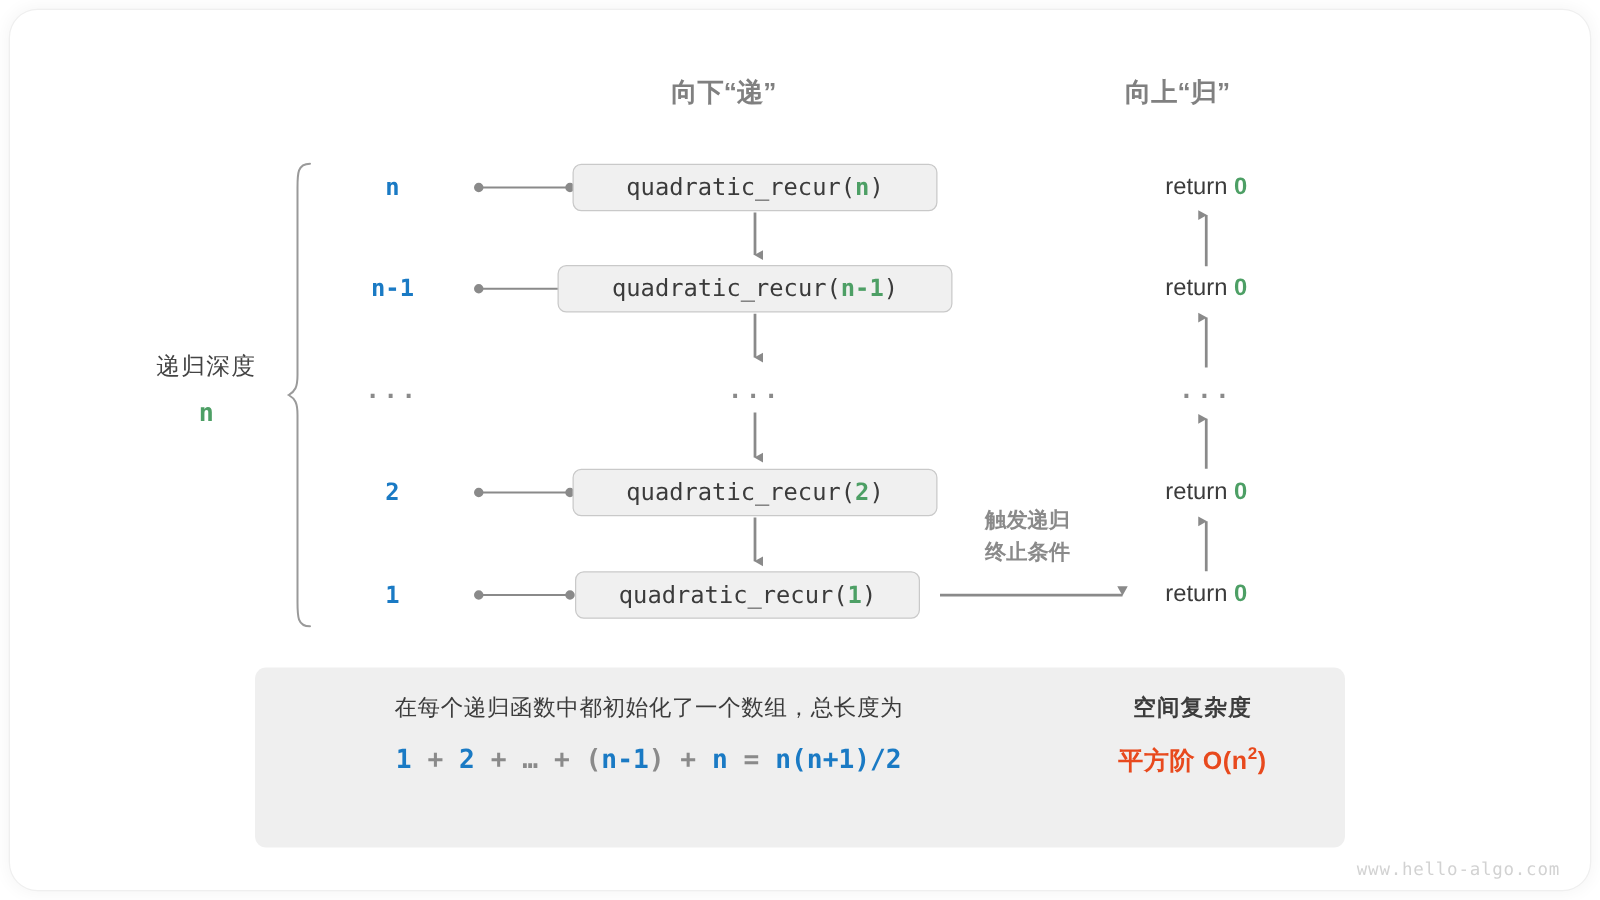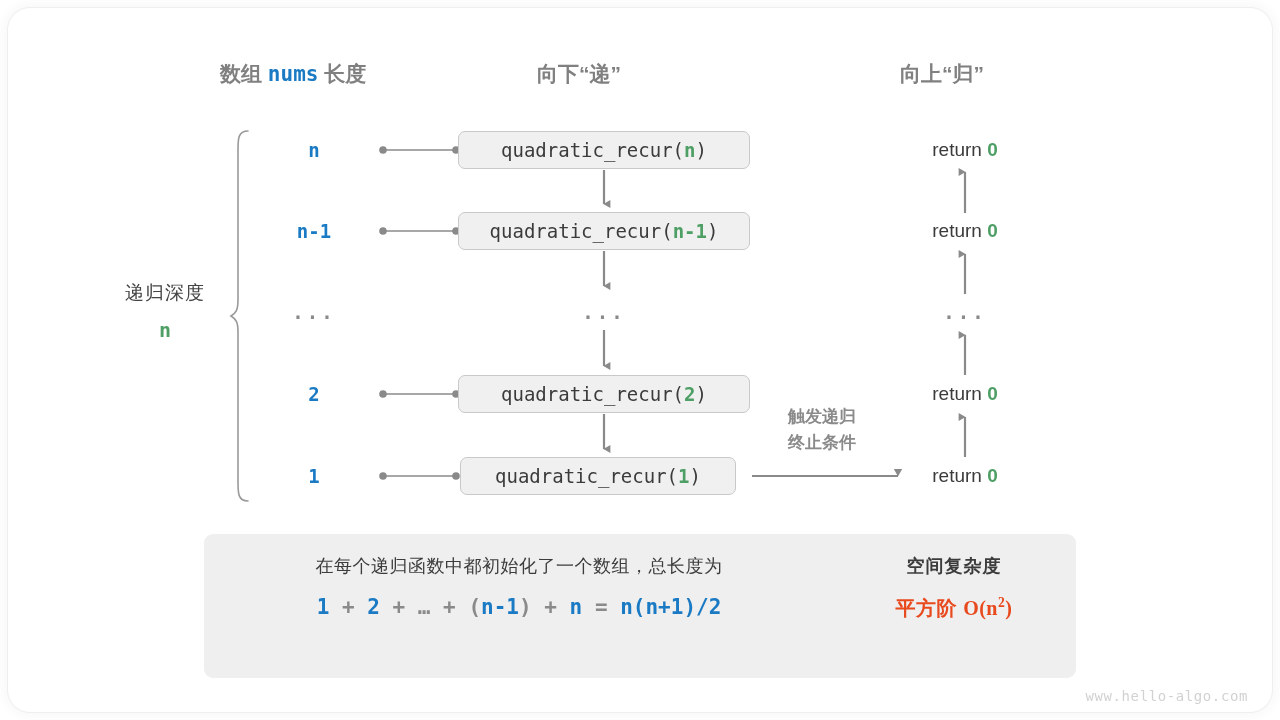--- a/index.html
+++ b/index.html
@@ -186,21 +186,21 @@
   }
   #result-value {
     margin-top: 17px;
     font-size: 20px;
     font-weight: bold;
     color: #e8491d;
     white-space: nowrap;
     letter-spacing: 0.5px;
   }
   #result-value .mono {
-    font-family: Liberation Serif, serif;
+    font-family: Liberation Sans, sans-serif;
     margin-top: 24px;
   }
   #result-value sup {
     font-size: 0.68em;
     vertical-align: super;
   }
 
   
   #watermark {
     position: absolute;
@@ -283,46 +283,41 @@
 
     <g>
       <line x1="752" y1="476" x2="898" y2="476" stroke="#8a8a8a" stroke-width="2.2" marker-end="url(#arrowRight)"></line>
     </g>
 
     <g>
       <path d="M804 586 L833 586 L833 576 L852 595 L833 614 L833 604 L804 604 Z" fill="#cccccc"></path>
     </g>
   </svg>
 
-  <div class="col-header" style="left:220px; top:60px;">
-    <span>数组</span>
-    <span class="blue-mono">nums</span>
-    <span>长度</span>
-  </div>
 
   <div class="col-header" style="left:537px; top:60px;">向下“递”</div>
 
   <div class="col-header" style="left:900px; top:60px;">向上“归”</div>
 
   <div class="brace-label" style="left:95px; top:280px; width:140px;">
     <div class="line1">递归深度</div>
     <div class="line2">n</div>
   </div>
 
   <div class="depth-val" style="left:314px; top:150px;">n</div>
   <div class="depth-val" style="left:314px; top:231px;">n-1</div>
   <div class="dots-row" style="left:314px; top:312px;">...</div>
   <div class="depth-val" style="left:314px; top:394px;">2</div>
   <div class="depth-val" style="left:314px; top:476px;">1</div>
 
   <div class="call-box" style="left:604px; top:150px; width:292px;">
     <span class="code"><span>quadratic_recur(</span><span class="arg">n</span><span>)</span></span>
   </div>
 
-  <div class="call-box" style="left:604px; top:231px; width:292px;">
+  <div class="call-box" style="left:604px; top:231px; width:316px;">
     <span class="code"><span>quadratic_recur(</span><span class="arg">n-1</span><span>)</span></span>
   </div>
 
   <div class="dots-row" style="left:604px; top:312px;">...</div>
 
   <div class="call-box" style="left:604px; top:394px; width:292px;">
     <span class="code"><span>quadratic_recur(</span><span class="arg">2</span><span>)</span></span>
   </div>
 
   <div class="call-box" style="left:598px; top:476px; width:276px;">

